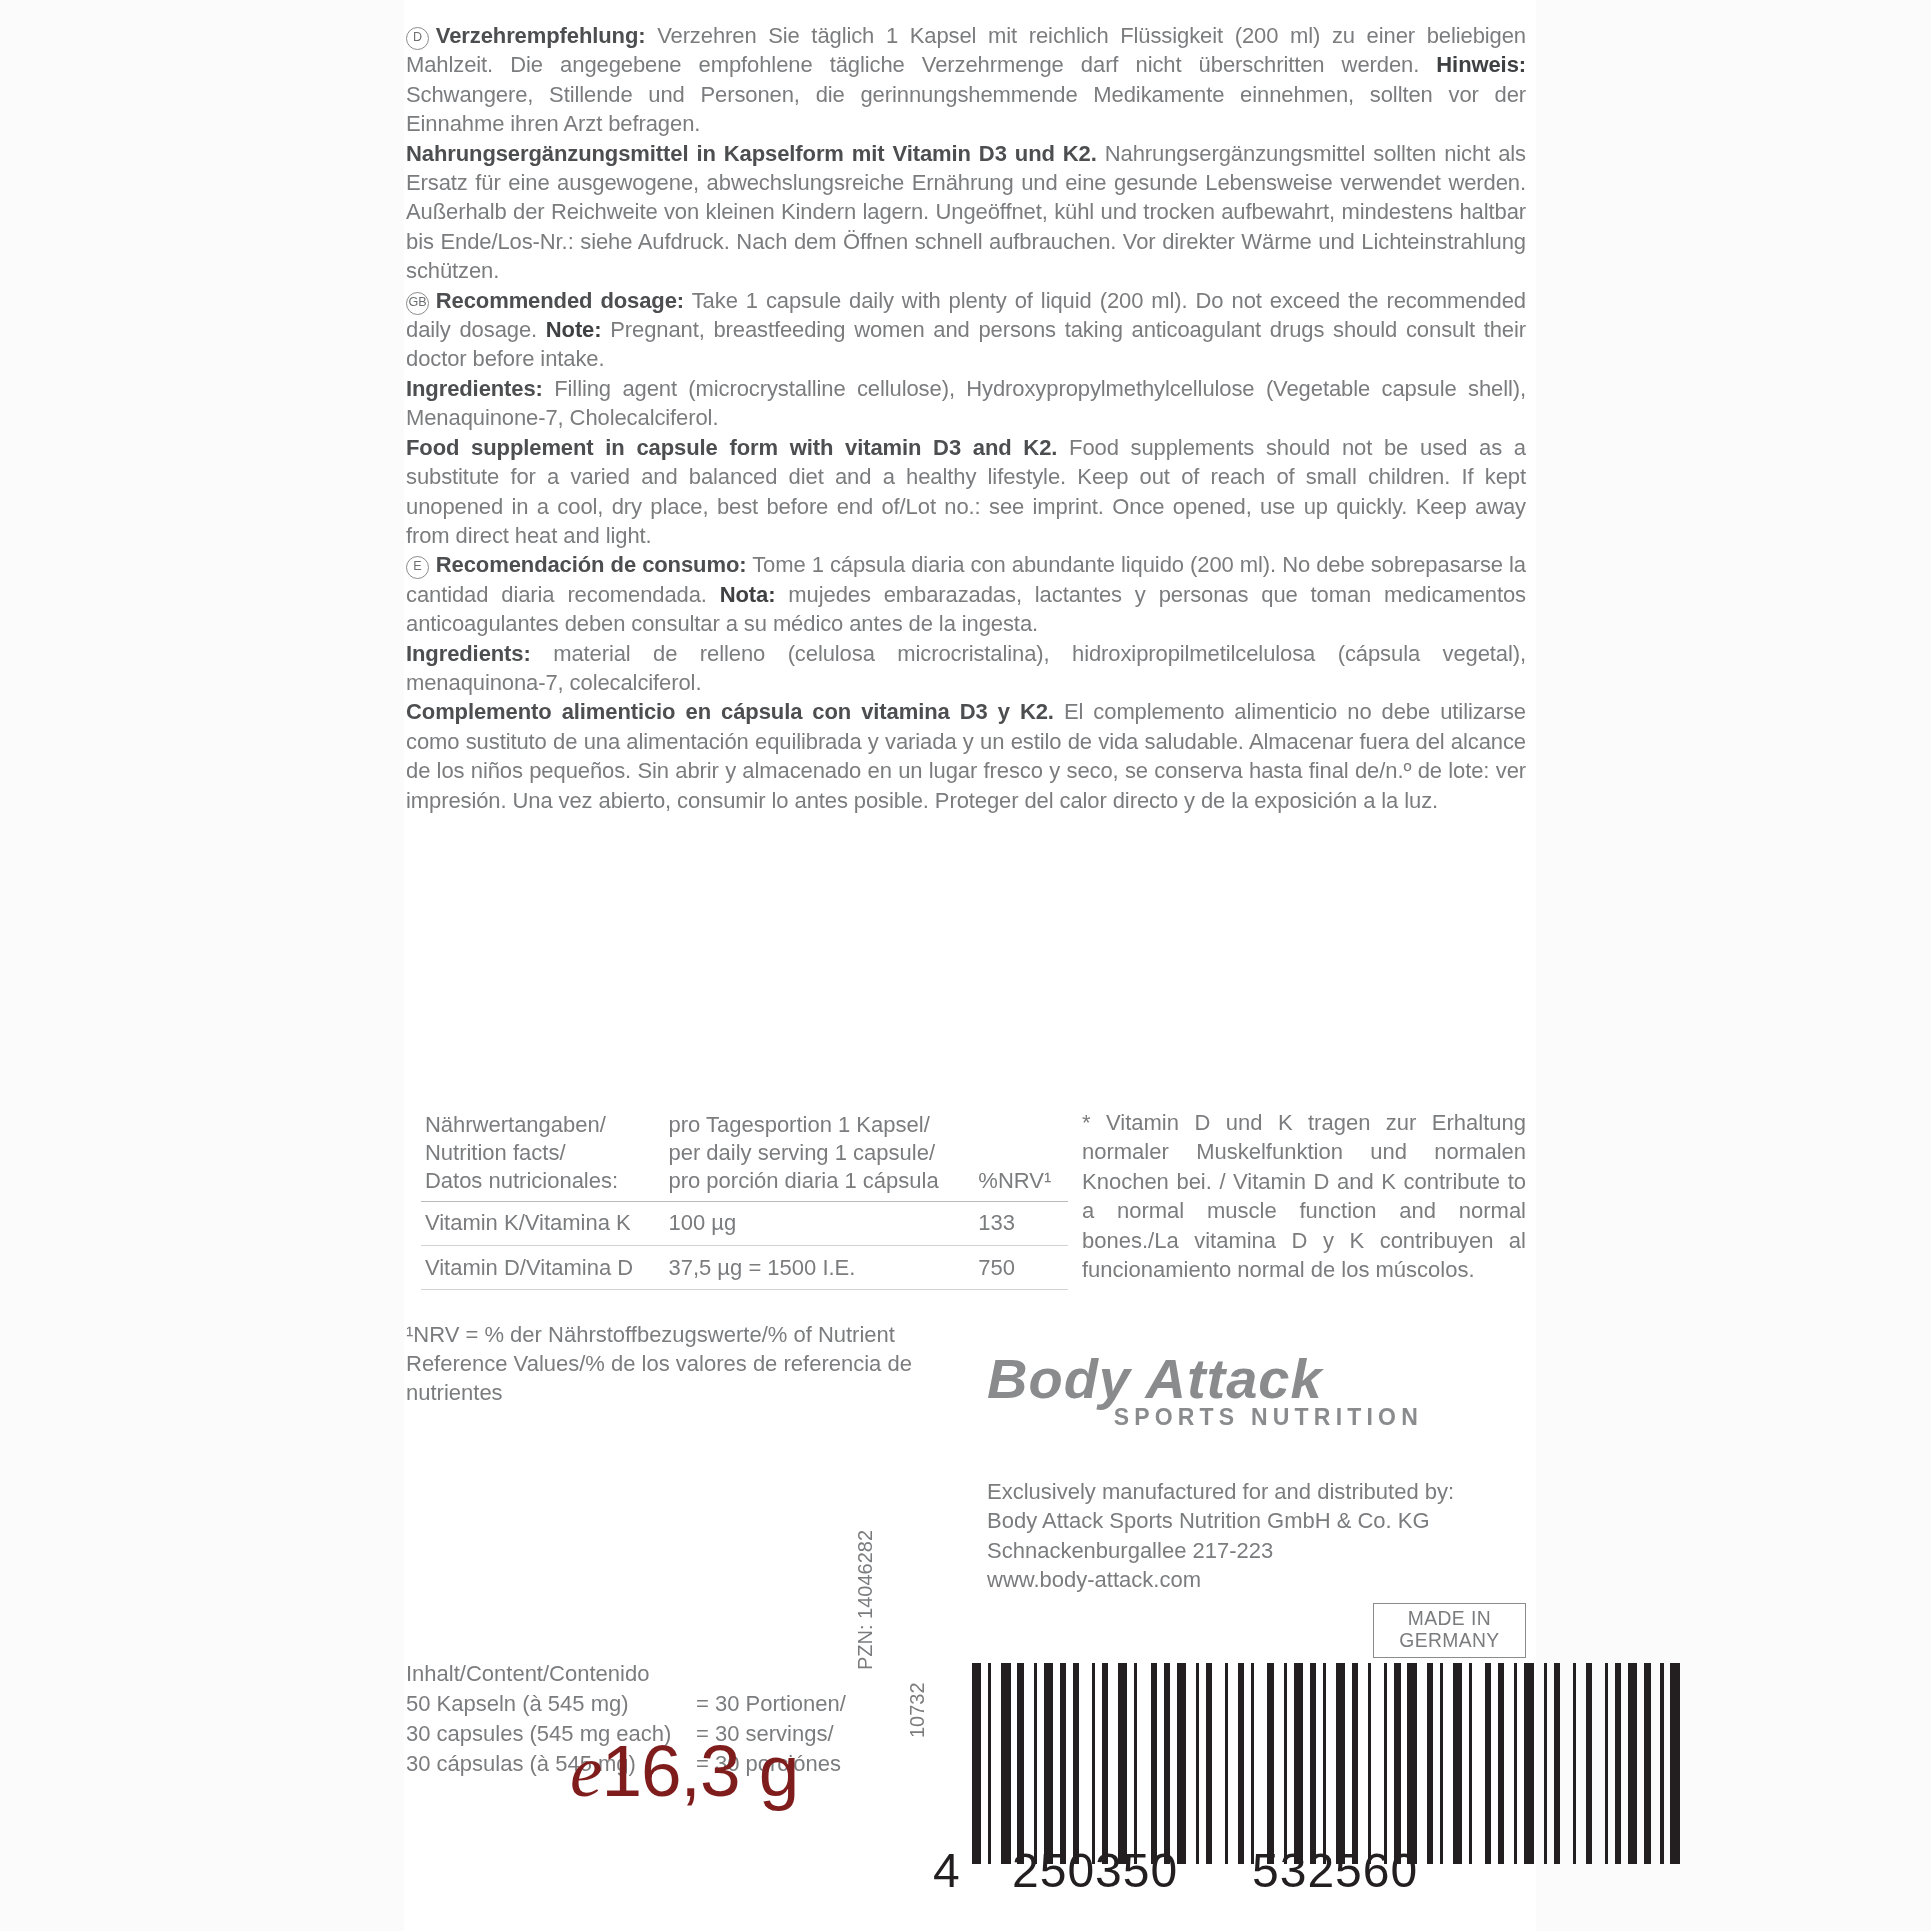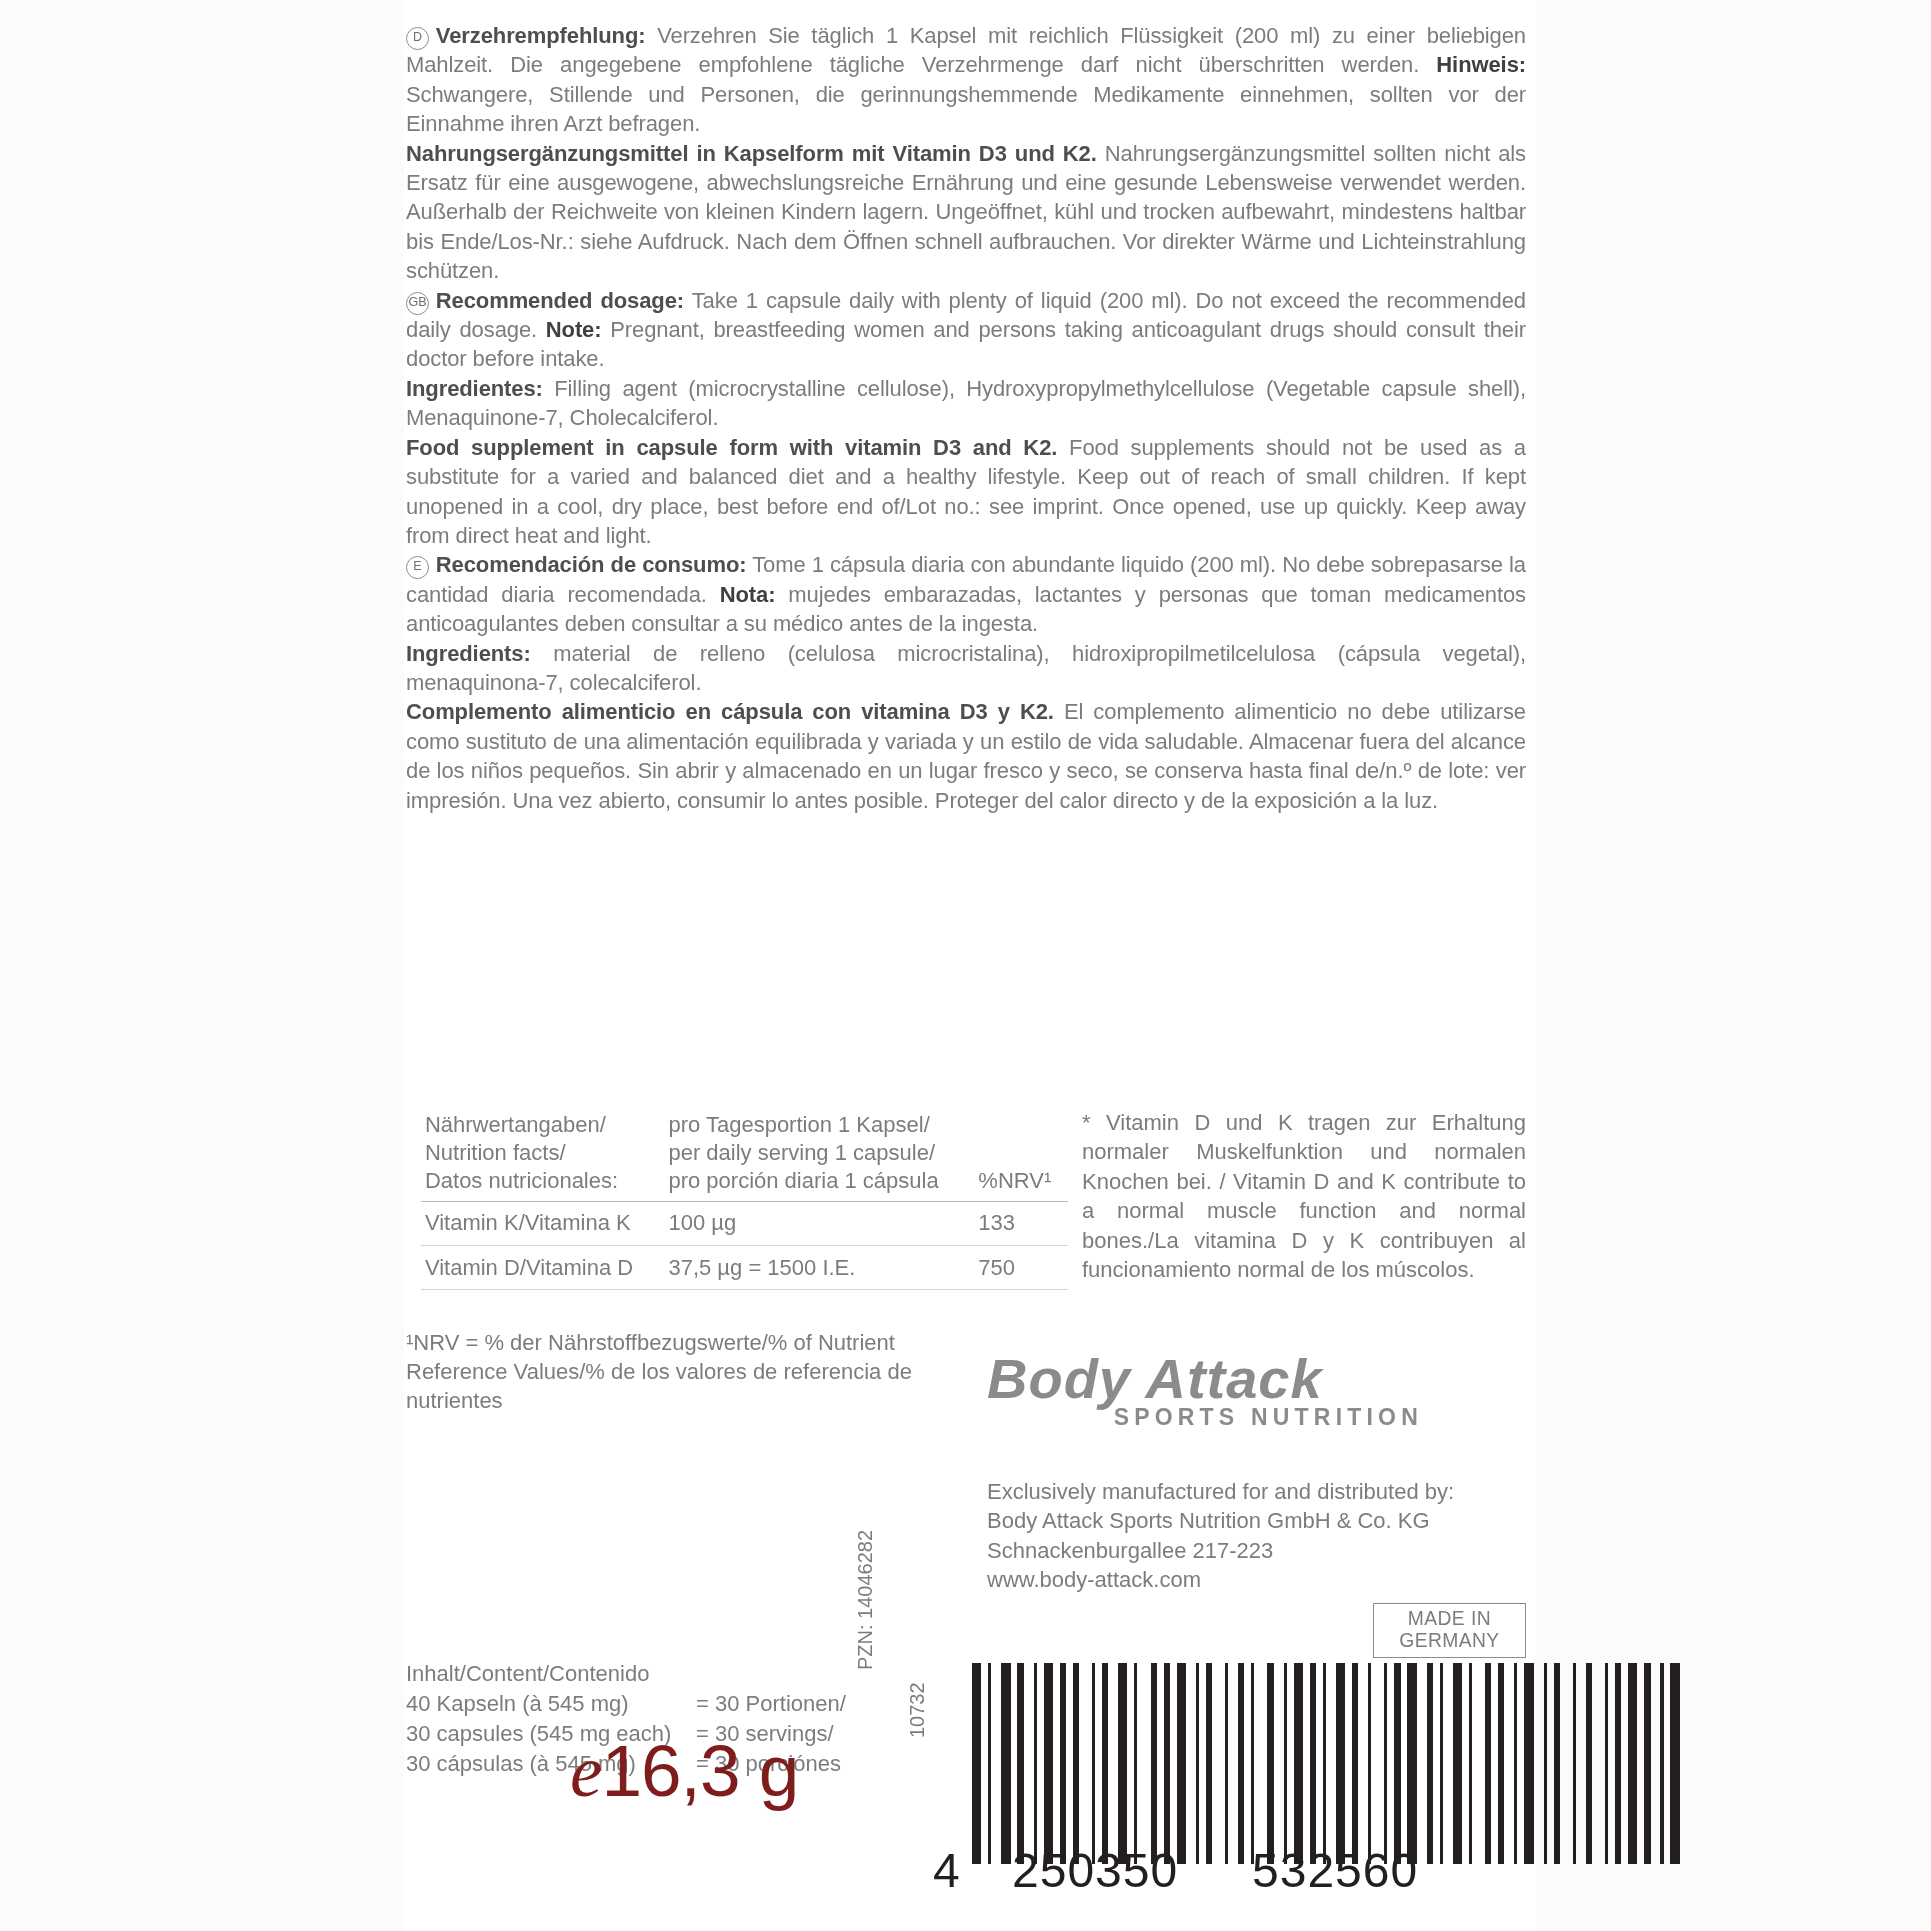--- a/index.html
+++ b/index.html
@@ -123,21 +123,21 @@
     top: 0px;
     width: 444px;
     font-size: 22px;
     line-height: 29.4px;
     color: #7b7c7e;
     text-align: justify;
   }
   .nrv-note {
     position: absolute;
     left: 0px;
-    top: 220px;
+    top: 212px;
     width: 570px;
     font-size: 22px;
     line-height: 29px;
     color: #7b7c7e;
   }
 
   
   .brand {
     position: absolute;
     left: 987px;
@@ -353,21 +353,21 @@
   </div>
 
   <div class="made-in">
     <div>MADE IN</div>
     <div>GERMANY</div>
   </div>
 
   <div class="inhalt">
     <div>Inhalt/Content/Contenido</div>
     <div class="inhalt-grid">
-      <div>40 Kapseln (à 545 mg)</div>
+      <div>50 Kapseln (à 545 mg)</div>
       <div>= 30 Portionen/</div>
       <div>30 capsules (545 mg each)</div>
       <div>= 30 servings/</div>
       <div>30 cápsulas (à 545 mg)</div>
       <div>= 30 porciónes</div>
     </div>
   </div>
 
   <div class="weight">
     <span class="e">e</span><span>16,3 g</span>

